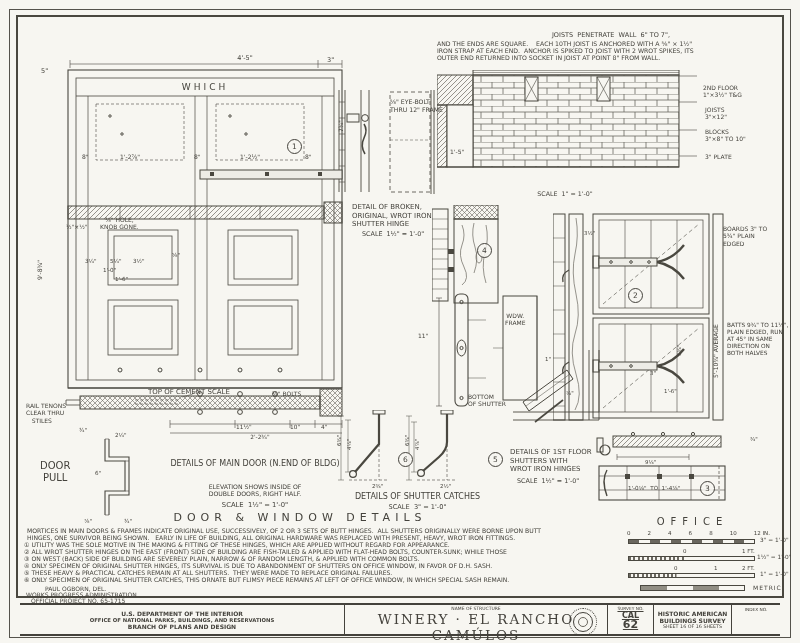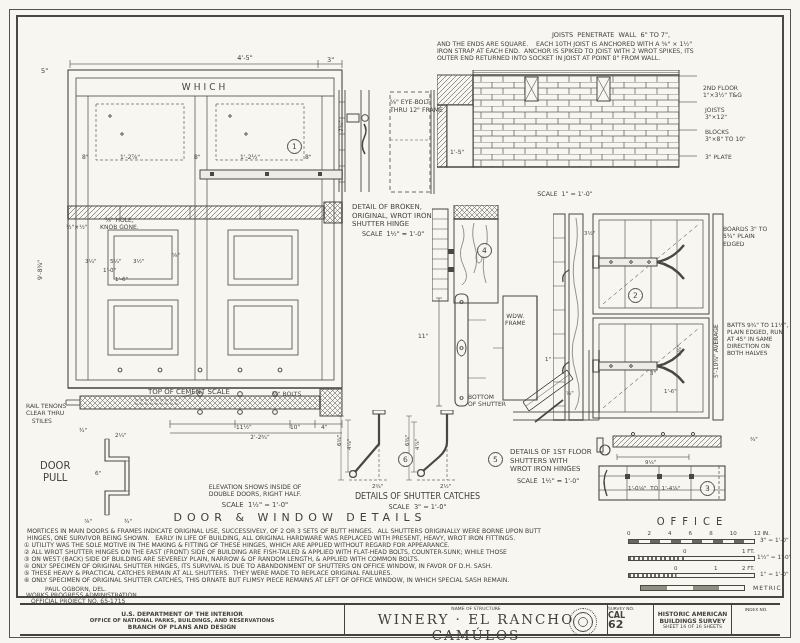--- a/index.html
+++ b/index.html
@@ -179,20 +179,21 @@
   <div class="l" style="left:148px;top:388px;font-size:7px;">TOP OF CEMENT SCALE</div>
   <div class="l" style="left:272px;top:390px;font-size:6px;">⅜" BOLTS</div>
   <div class="l" style="left:26px;top:402px;font-size:6px;">RAIL TENONS
 CLEAR THRU
    STILES</div>
   <div class="l" style="left:79px;top:427px;font-size:5.6px;">¾"</div>
   <div class="l" style="left:236px;top:424px;font-size:5.8px;">11½"</div>
   <div class="l" style="left:290px;top:424px;font-size:5.8px;">10"</div>
   <div class="l" style="left:321px;top:424px;font-size:5.8px;">4"</div>
   <div class="l ctr" style="left:210px;top:434px;width:100px;font-size:5.8px;">2'-2¾"</div>
+  <div class="l ctr" style="left:150px;top:459px;width:210px;font-size:8px;">DETAILS OF MAIN DOOR (N.END OF BLDG)</div>
   <div class="l ctr" style="left:150px;top:483px;width:210px;font-size:6.2px;">ELEVATION SHOWS INSIDE OF</div>
   <div class="l ctr" style="left:150px;top:490px;width:210px;font-size:6.2px;">DOUBLE DOORS, RIGHT HALF.</div>
   <div class="l ctr" style="left:150px;top:501px;width:210px;font-size:6.8px;">SCALE  1½" = 1'-0"</div>
 
   <div class="l ctr" style="left:40px;top:460px;font-size:10px;">DOOR
 PULL</div>
   <svg class="dwg" style="left:85px;top:435px;" width="60" height="85" viewBox="0 0 60 85">
     <path d="M20 4V26H40V56H20V80" fill="none" stroke="#4a4840" stroke-width="1.1"></path>
     <path d="M24 4V22H44V60H24V80" fill="none" stroke="#4a4840" stroke-width="1.1"></path>
     <path d="M20 4h4M20 80h4M40 26h4M40 56h4" stroke="#4a4840" stroke-width=".6"></path>
@@ -370,21 +371,21 @@
       <div style="font-size:6px;font-weight:bold;">U.S. DEPARTMENT OF THE INTERIOR</div>
       <div style="font-size:5.3px;font-weight:bold;">OFFICE OF NATIONAL PARKS, BUILDINGS, AND RESERVATIONS</div>
       <div style="font-size:6px;font-weight:bold;">BRANCH OF PLANS AND DESIGN</div>
     </div>
     <div style="flex:1;text-align:center;">
       <div style="font-size:4.5px;margin-top:1px;">NAME OF STRUCTURE</div>
       <div class="serif" style="font-size:13.5px;letter-spacing:2px;">WINERY · EL RANCHO CAMÚLOS</div>
 
       <span class="seal"></span>
     </div>
-    <div style="width:46px;">
+    <div style="width:46px;text-align:center;text-decoration:underline;">
       <div style="font-size:4.3px;margin-top:1px;">SURVEY NO.</div>
       <div style="font-size:8px;font-weight:bold;">CAL</div>
       <div style="font-size:11px;font-weight:bold;line-height:.9;">62</div>
     </div>
     <div style="width:78px;text-align:center;display:flex;flex-direction:column;justify-content:center;">
       <div style="font-size:6px;font-weight:bold;">HISTORIC AMERICAN</div>
       <div style="font-size:6px;font-weight:bold;">BUILDINGS SURVEY</div>
       <div style="font-size:4.8px;">SHEET 16 OF 16 SHEETS</div>
     </div>
     <div style="width:48px;">

